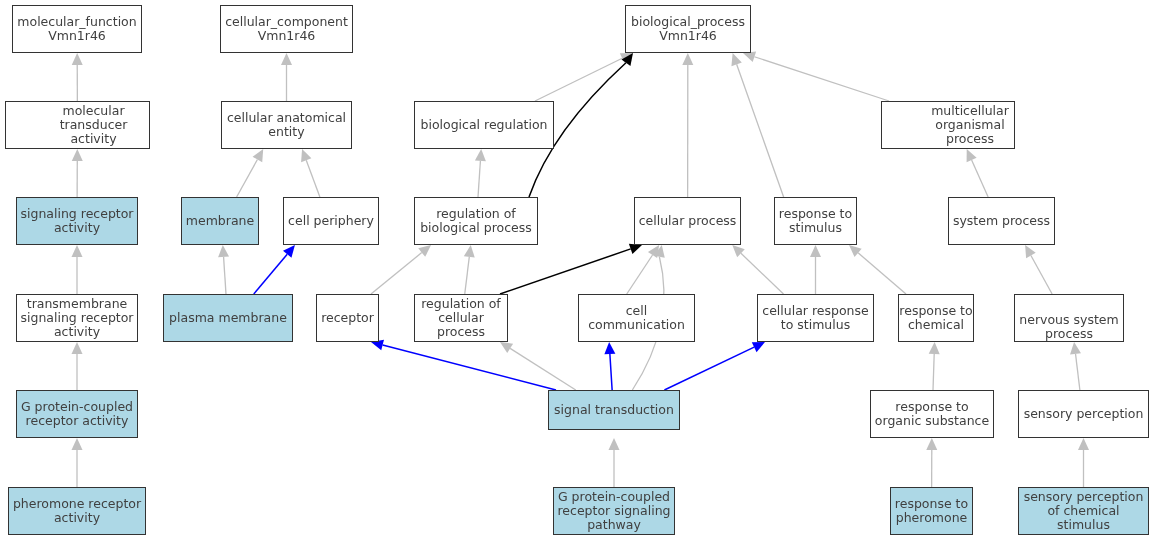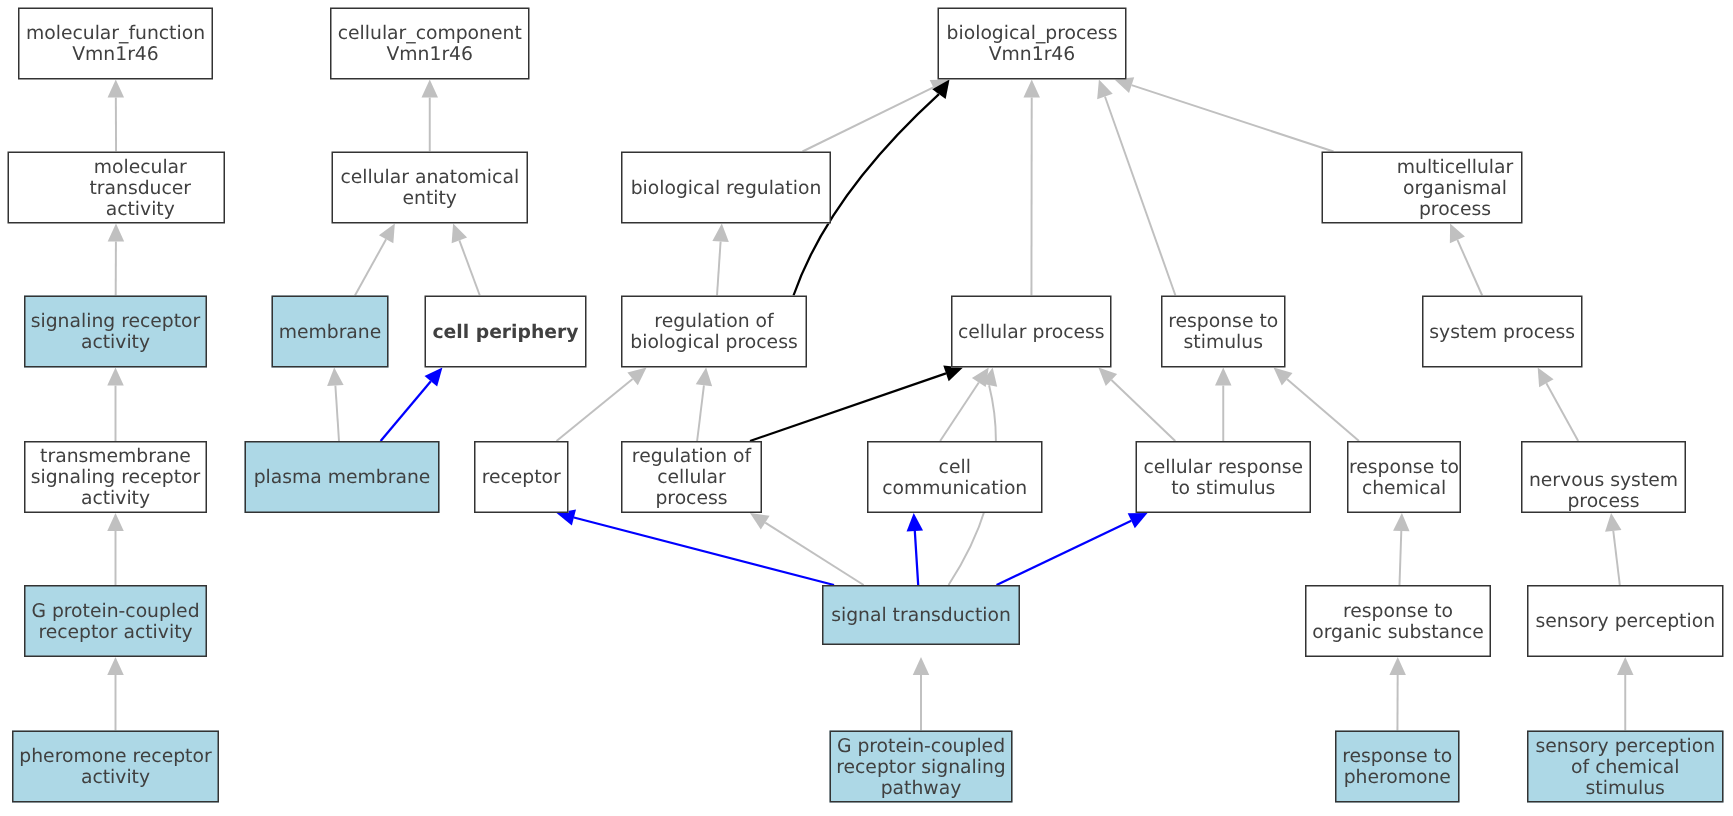--- a/index.html
+++ b/index.html
@@ -118,21 +118,21 @@
       <span>multicellular
 organismal process</span>
     </div>
     <div class="node hl" style="left: 16px; top: 197px; width: 122px; height: 48px; background: rgb(173, 216, 230);">
       <span>signaling receptor
 activity</span>
     </div>
     <div class="node hl" style="left: 181px; top: 197px; width: 78px; height: 48px; background: rgb(173, 216, 230);">
       <span>membrane</span>
     </div>
-    <div class="node" style="left: 283px; top: 197px; width: 108px; height: 48px; font-weight: bold;">
+    <div class="node" style="left: 283px; top: 197px; width: 96px; height: 48px;">
       <span>cell periphery</span>
     </div>
     <div class="node" style="left: 414px; top: 197px; width: 124px; height: 48px;">
       <span>regulation of
 biological process</span>
     </div>
     <div class="node" style="left: 634px; top: 197px; width: 107px; height: 48px;">
       <span>cellular process</span>
     </div>
     <div class="node" style="left: 774px; top: 197px; width: 83px; height: 48px;">

